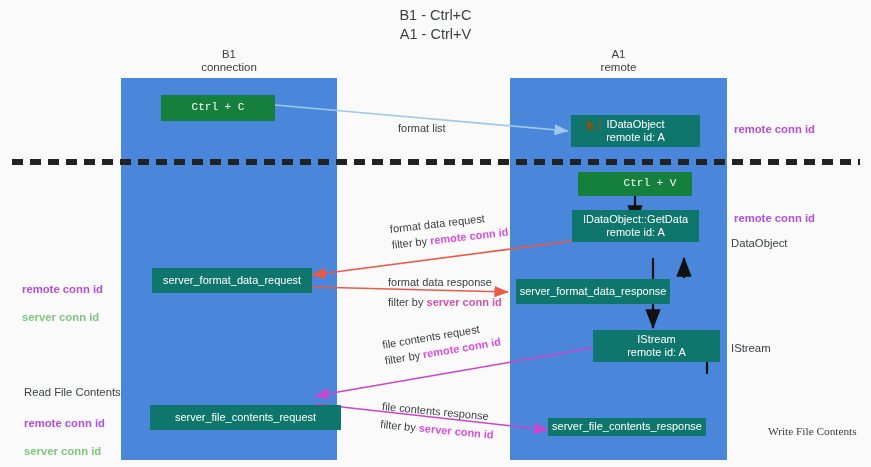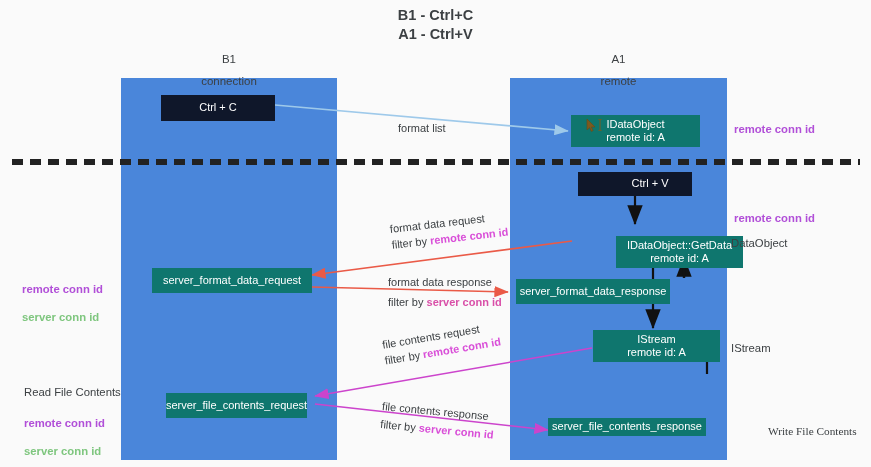--- a/index.html
+++ b/index.html
@@ -11,40 +11,39 @@
     overflow:hidden;
     position:relative;
   }
   #stage{position:absolute;left:0;top:0;width:871px;height:467px;}
 
   
   .title{
     position:absolute;left:0;top:6px;width:871px;
     text-align:center;font-size:14.5px;line-height:19px;color:#3c4043;
     white-space:pre-line;
-    font-weight:bold;
   }
 
   
   .lane-head{
-    position:absolute;text-align:center;font-size:11.5px;line-height:22px;
+    position:absolute;text-align:center;font-size:11.5px;line-height:13px;
     color:#3c4043;white-space:pre-line;
   }
 
   
   .lane{position:absolute;background:#4a86da;}
 
   
   .box{
     position:absolute;box-sizing:border-box;
     display:flex;align-items:center;justify-content:center;
     text-align:center;color:#ffffff;font-size:11px;line-height:13.5px;
     white-space:pre-line;padding:2px 4px;
   }
-  .box.green{background:#0f172a;}
+  .box.green{background:#15803d;font-family:Liberation Mono, monospace;}
   .box.orange{background:#0f766e;}
 
   
   .lbl{
     position:absolute;font-size:11.3px;line-height:14px;
     color:#3c4043;white-space:pre-line;
   }
   .lbl.purple{color:#b14fd8;font-weight:bold;}
   .lbl.multi .p{color:#b14fd8;font-weight:bold;}
   .lbl.multi .g{color:#7ec67e;font-weight:bold;}
@@ -127,31 +126,31 @@
 
   <svg class="cursor-glyph" style="left:586px;top:119px;" viewBox="0 0 11 13">
     <path d="M1,0 L1,11 L3.6,8.6 L5.3,12.4 L7.1,11.6 L5.4,8 L9,8 Z" fill="#7a5a20" stroke="#6a4a15" stroke-width="0.6"></path>
   </svg>
   <svg class="cursor-glyph" style="left:596px;top:119px;width:8px;height:12px;" viewBox="0 0 8 12">
     <path d="M2,0 L6,0 M4,0 L4,12 M2,12 L6,12" stroke="#7a5a20" stroke-width="1" fill="none"></path>
   </svg>
 
   <div class="box green" style="left:578px;top:172px;width:114px;height:24px;padding-left:34px;">Ctrl + V</div>
 
-  <div class="box orange" style="left:572px;top:236px;width:127px;height:32px;flex-direction:column;margin-left:44px;">IDataObject::GetData
+  <div class="box orange" style="left:572px;top:210px;width:127px;height:32px;flex-direction:column;">IDataObject::GetData
 remote id: A</div>
 
   <div class="box orange" style="left:152px;top:268px;width:160px;height:25px;">server_format_data_request</div>
 
   <div class="box orange" style="left:516px;top:279px;width:154px;height:25px;">server_format_data_response</div>
 
   <div class="box orange" style="left:593px;top:330px;width:127px;height:32px;flex-direction:column;">IStream
 remote id: A</div>
 
-  <div class="box orange" style="left:150px;top:393px;width:141px;height:25px;margin-left:16px;">server_file_contents_request</div>
+  <div class="box orange" style="left:150px;top:405px;width:191px;height:25px;">server_file_contents_request</div>
 
   <div class="box orange" style="left:548px;top:418px;width:158px;height:18px;">server_file_contents_response</div>
 
   <div class="lbl purple" style="left:734px;top:122px;">remote conn id</div>
   <div class="lbl purple" style="left:734px;top:211px;">remote conn id</div>
   <div class="lbl" style="left:731px;top:236px;">DataObject</div>
   <div class="lbl" style="left:731px;top:341px;">IStream</div>
   <div class="lbl" style="left:768px;top:424px;font-family:Liberation Serif, serif;">Write File Contents</div>
 
   <div class="lbl multi" style="left:22px;top:268px;">

